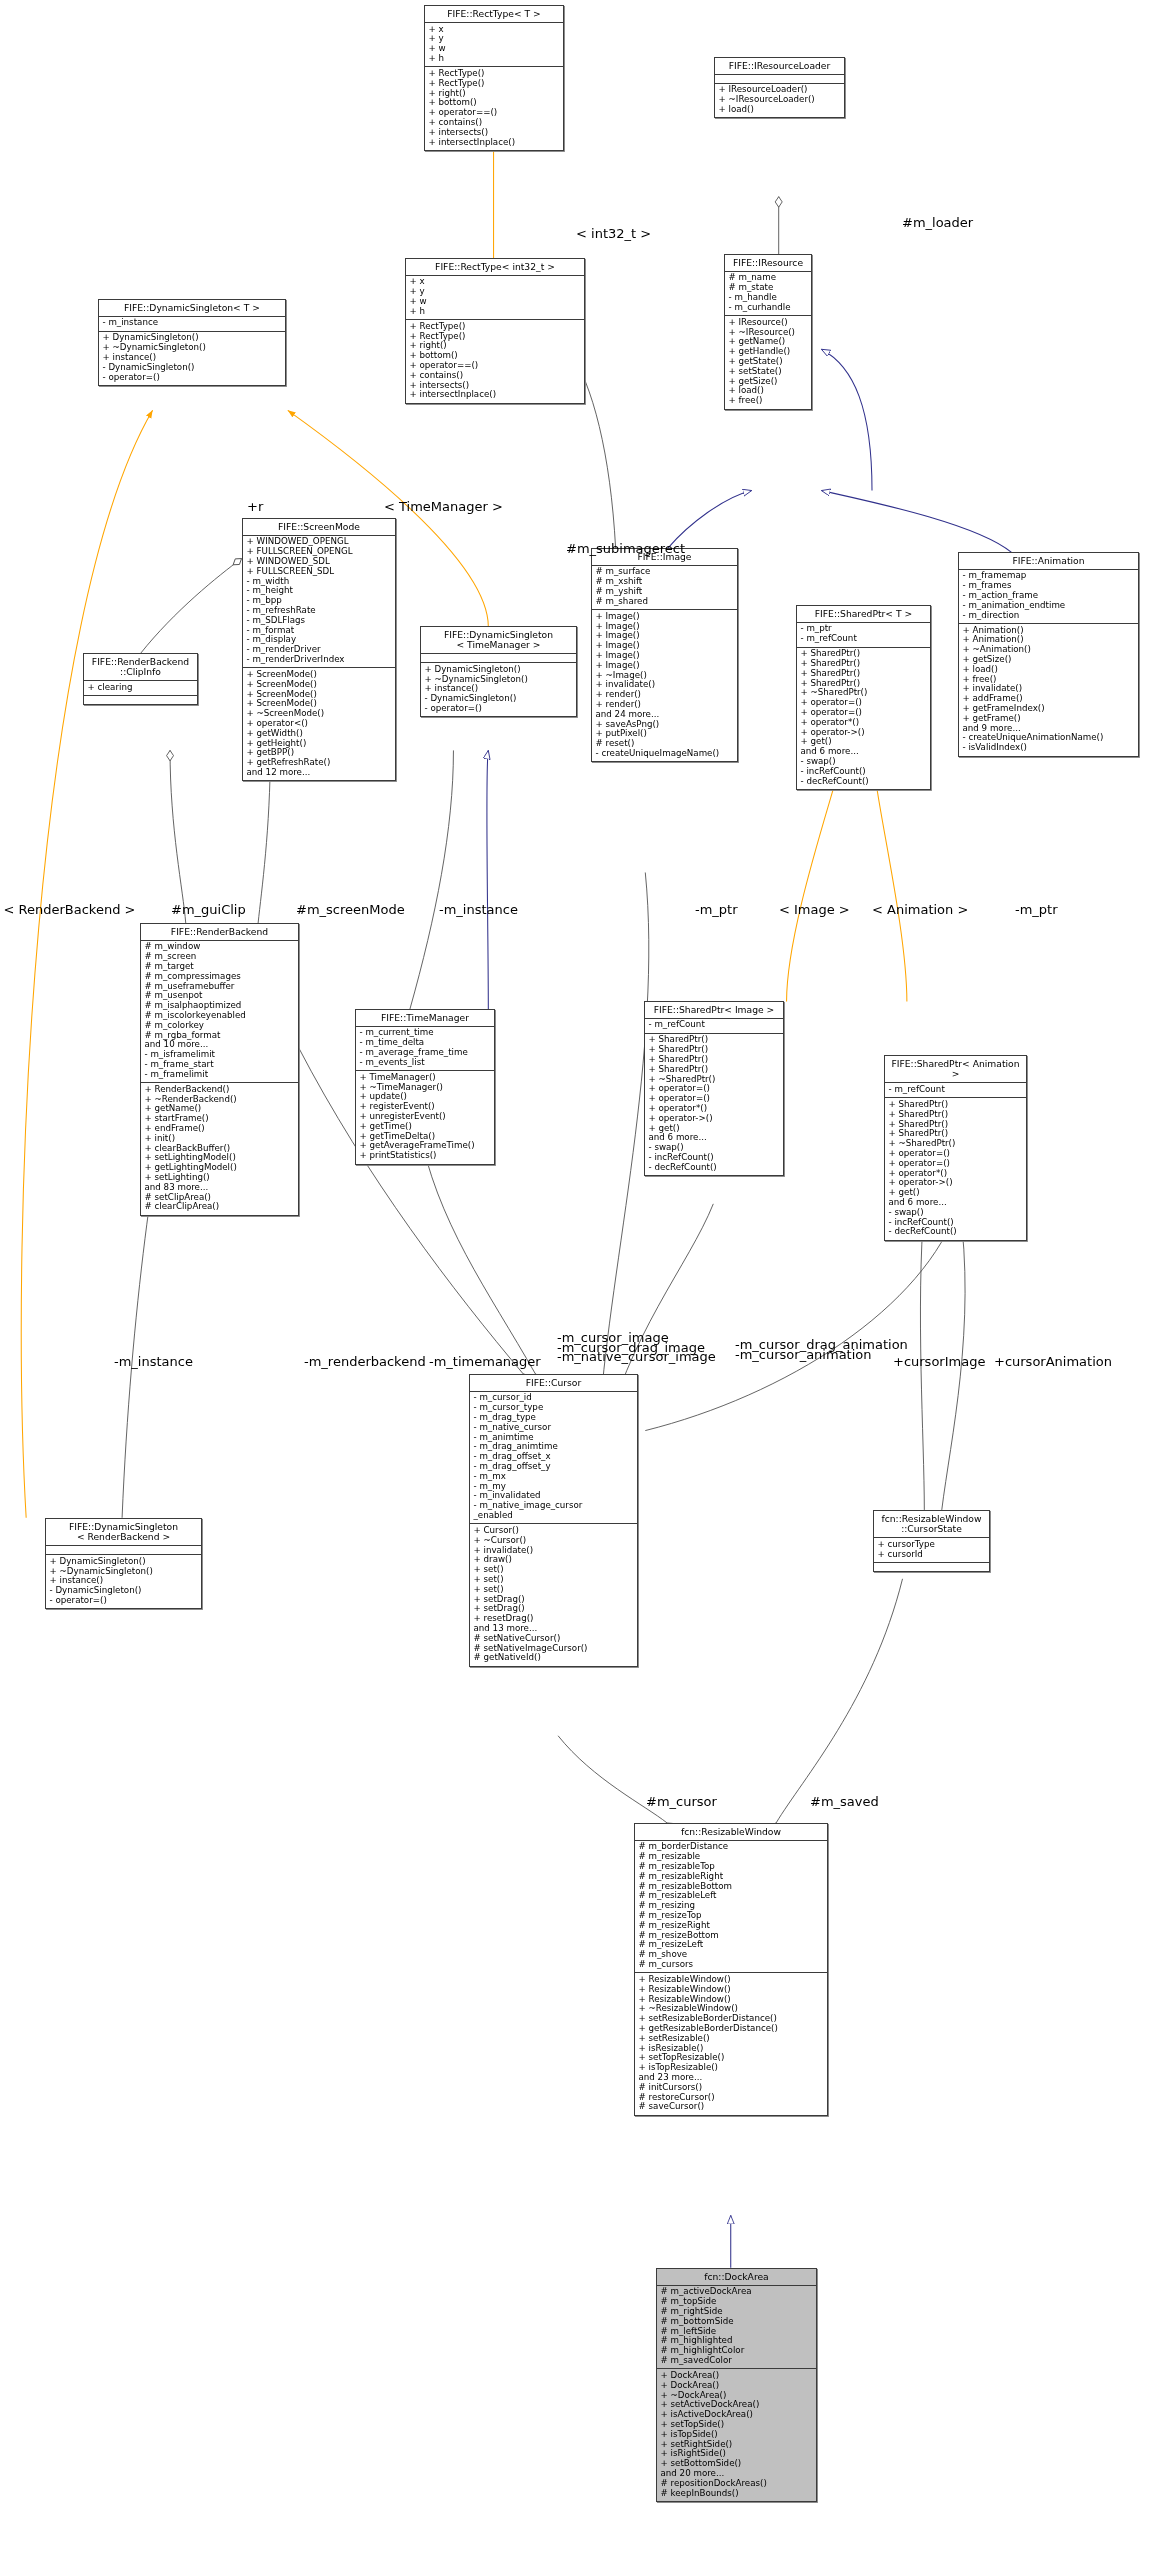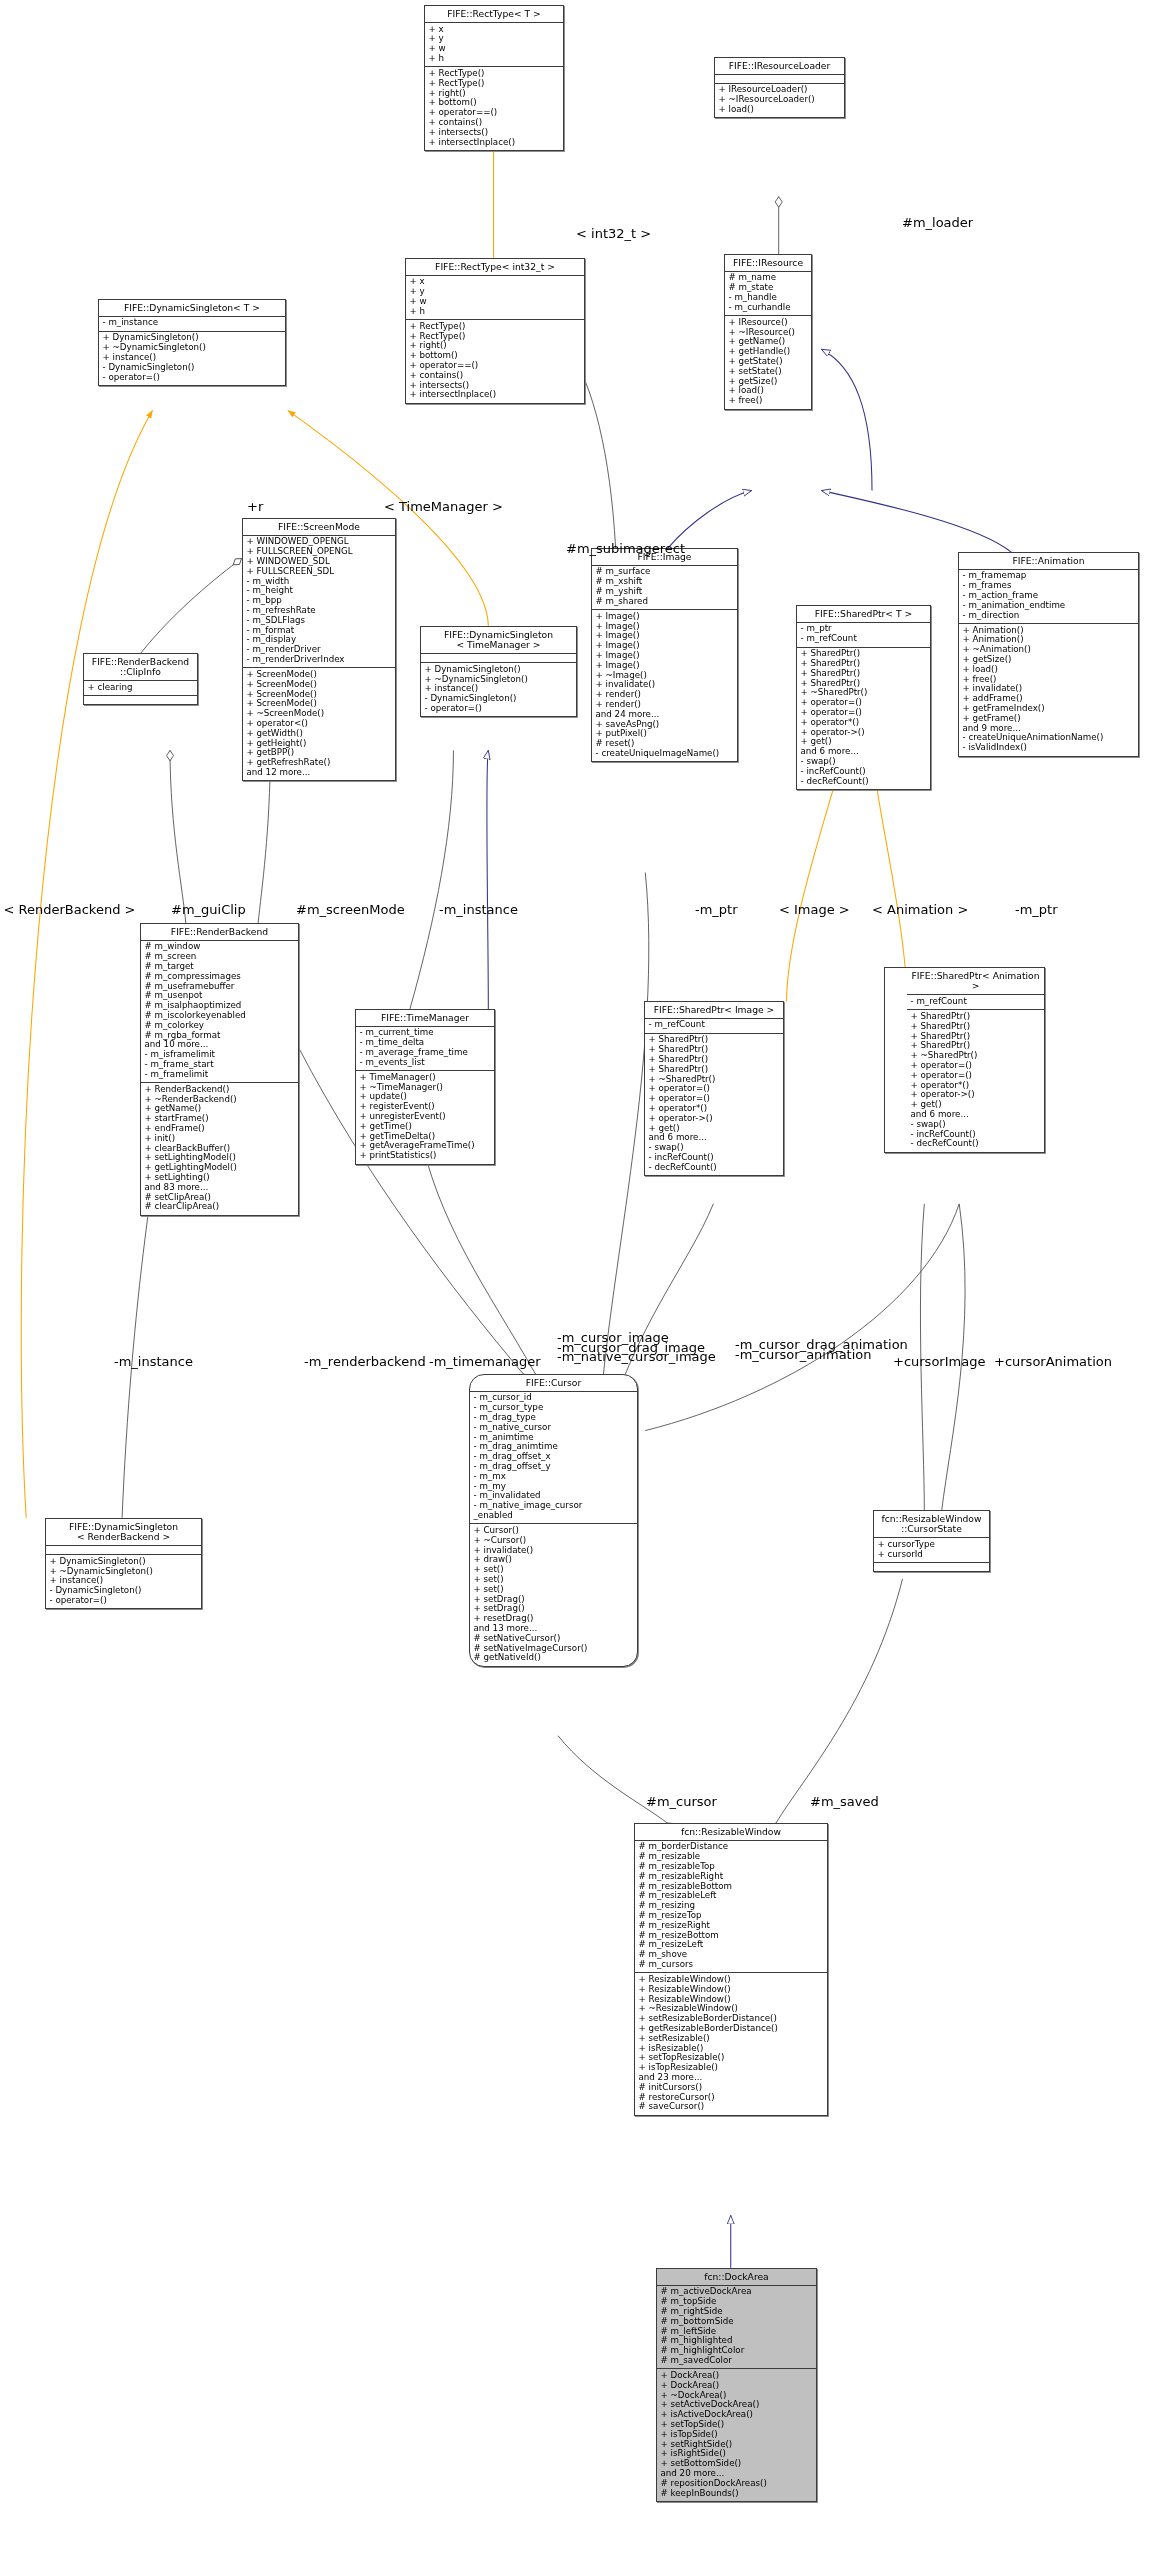--- a/index.html
+++ b/index.html
@@ -328,21 +328,21 @@
           <div class="mem">+ operator=()</div>
           <div class="mem">+ operator*()</div>
           <div class="mem">+ operator-&gt;()</div>
           <div class="mem">+ get()</div>
           <div class="mem">and 6 more...</div>
           <div class="mem">- swap()</div>
           <div class="mem">- incRefCount()</div>
           <div class="mem">- decRefCount()</div>
         </div>
       </div>
-      <div class="node" style="left: 884px; top: 967px; width: 161px; padding-left: 22px;">
+      <div class="node" style="left: 884px; top: 1055px; width: 143px;">
         <div class="ttl">FIFE::SharedPtr&lt; Animation &gt;</div>
         <div class="sec">
           <div class="mem">- m_refCount</div>
         </div>
         <div class="sec">
           <div class="mem">+ SharedPtr()</div>
           <div class="mem">+ SharedPtr()</div>
           <div class="mem">+ SharedPtr()</div>
           <div class="mem">+ SharedPtr()</div>
           <div class="mem">+ ~SharedPtr()</div>
@@ -382,21 +382,21 @@
 &lt; RenderBackend &gt;</div>
         <div class="sec empty"></div>
         <div class="sec">
           <div class="mem">+ DynamicSingleton()</div>
           <div class="mem">+ ~DynamicSingleton()</div>
           <div class="mem">+ instance()</div>
           <div class="mem">- DynamicSingleton()</div>
           <div class="mem">- operator=()</div>
         </div>
       </div>
-      <div class="node" style="left: 469px; top: 1374px; width: 169px; border-radius: 15px;">
+      <div class="node" style="left: 469px; top: 1374px; width: 169px;">
         <div class="ttl">FIFE::Cursor</div>
         <div class="sec">
           <div class="mem">- m_cursor_id</div>
           <div class="mem">- m_cursor_type</div>
           <div class="mem">- m_drag_type</div>
           <div class="mem">- m_native_cursor</div>
           <div class="mem">- m_animtime</div>
           <div class="mem">- m_drag_animtime</div>
           <div class="mem">- m_drag_offset_x</div>
           <div class="mem">- m_drag_offset_y</div>

